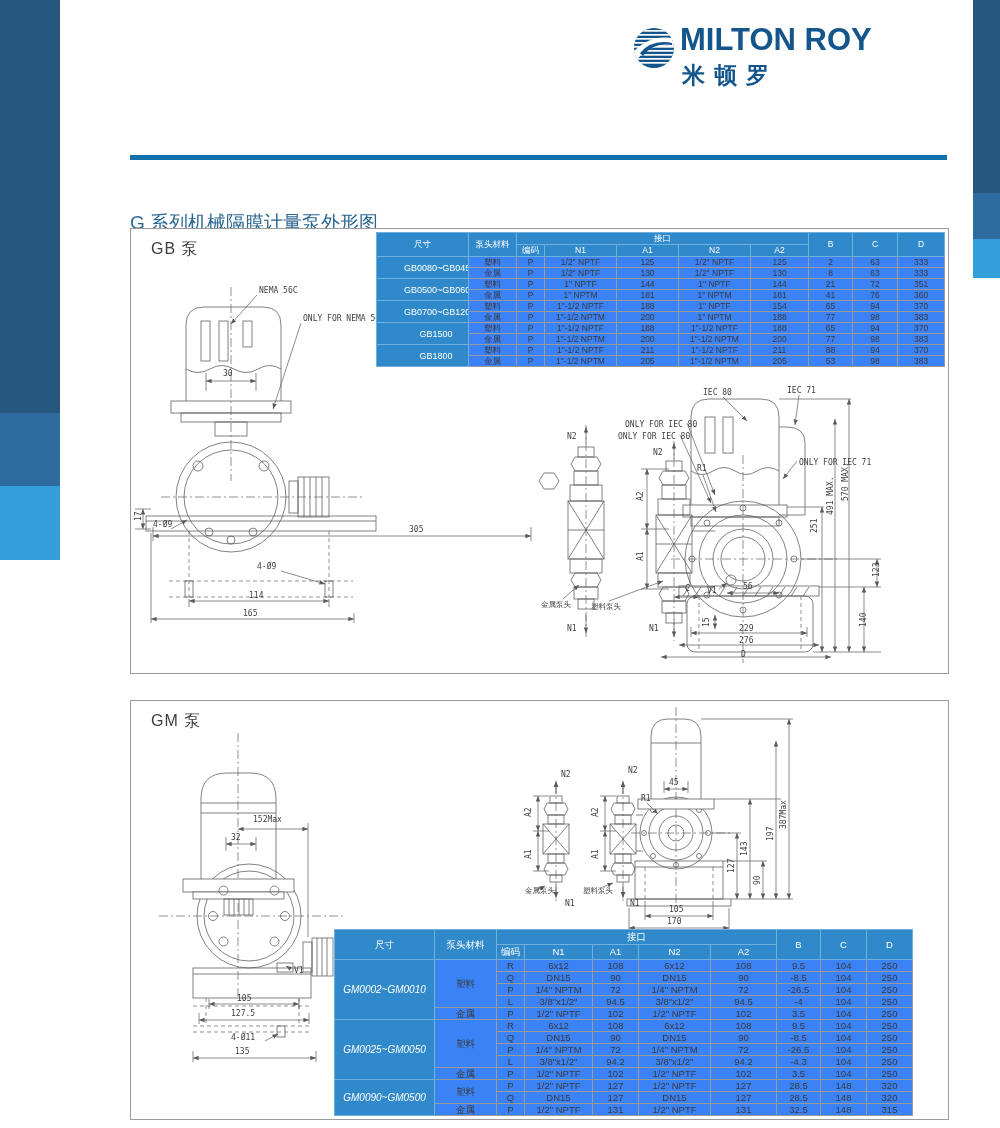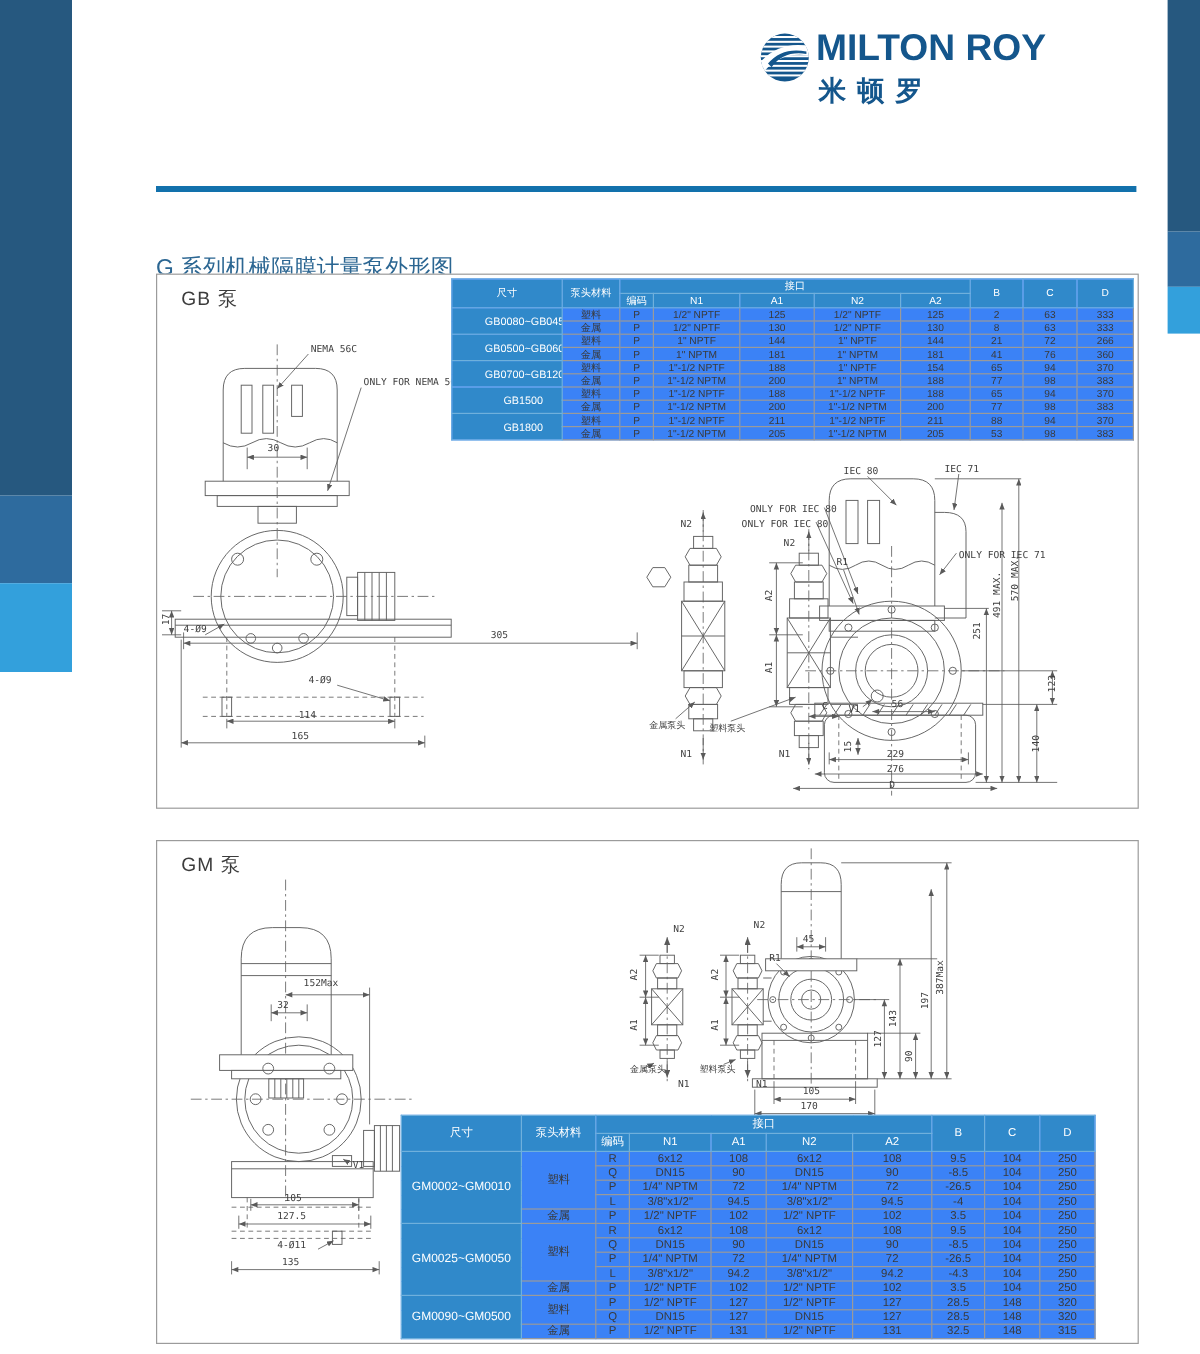--- a/index.html
+++ b/index.html
@@ -25,21 +25,21 @@
   .t-gb{left:245px;top:3px;width:568px;font-size:8.5px;}
   .t-gm{left:203px;top:228px;width:578px;font-size:9.5px;}
   th,td{border:1px solid #9a9a9a;text-align:center;vertical-align:middle;padding:0;color:#3a3a3a;white-space:nowrap;overflow:hidden;font-weight:normal;}
   thead th{background:var(--table-header);color:#fff;border-color:#6fb0dc;}
   td.size{background:var(--table-header);color:#fff;border-color:#6fb0dc;}
   .t-gb th{height:11px;line-height:11px;}
   .t-gb td{height:10px;line-height:10px;}
   .t-gb td.size{font-size:9px;padding-left:27px;}
   .t-gm th{height:14px;line-height:14px;}
   .t-gm td{height:11px;line-height:11px;}
-  .t-gm td.size{font-size:10px;}
+  .t-gm td.size{font-size:10px;font-style:italic;}
   
   .ln{stroke:#616161;stroke-width:.8;fill:none;}
   .wf{fill:#fff;}
   .cl{stroke-dasharray:9 3 2 3;stroke-width:.7;}
   .hd{stroke-dasharray:4 3;stroke-width:.7;}
   .dm{stroke:#5a5a5a;stroke-width:.7;fill:none;}
   svg text{font:8px "DejaVu Sans Mono",monospace;fill:#404040;}
   svg text.cn{font:7.5px "Liberation Sans",sans-serif;fill:#404040;}
 </style>
 </head>
@@ -322,21 +322,21 @@
           <tr>
             <td rowspan="2" class="size">GB0500~GB0600</td>
             <td rowspan="1" class="mat">塑料</td>
             <td>P</td>
             <td>1" NPTF</td>
             <td>144</td>
             <td>1" NPTF</td>
             <td>144</td>
             <td>21</td>
             <td>72</td>
-            <td>266</td>
+            <td>351</td>
           </tr>
           <tr>
             <td rowspan="1" class="mat">金属</td>
             <td>P</td>
             <td>1" NPTM</td>
             <td>181</td>
             <td>1" NPTM</td>
             <td>181</td>
             <td>41</td>
             <td>76</td>

